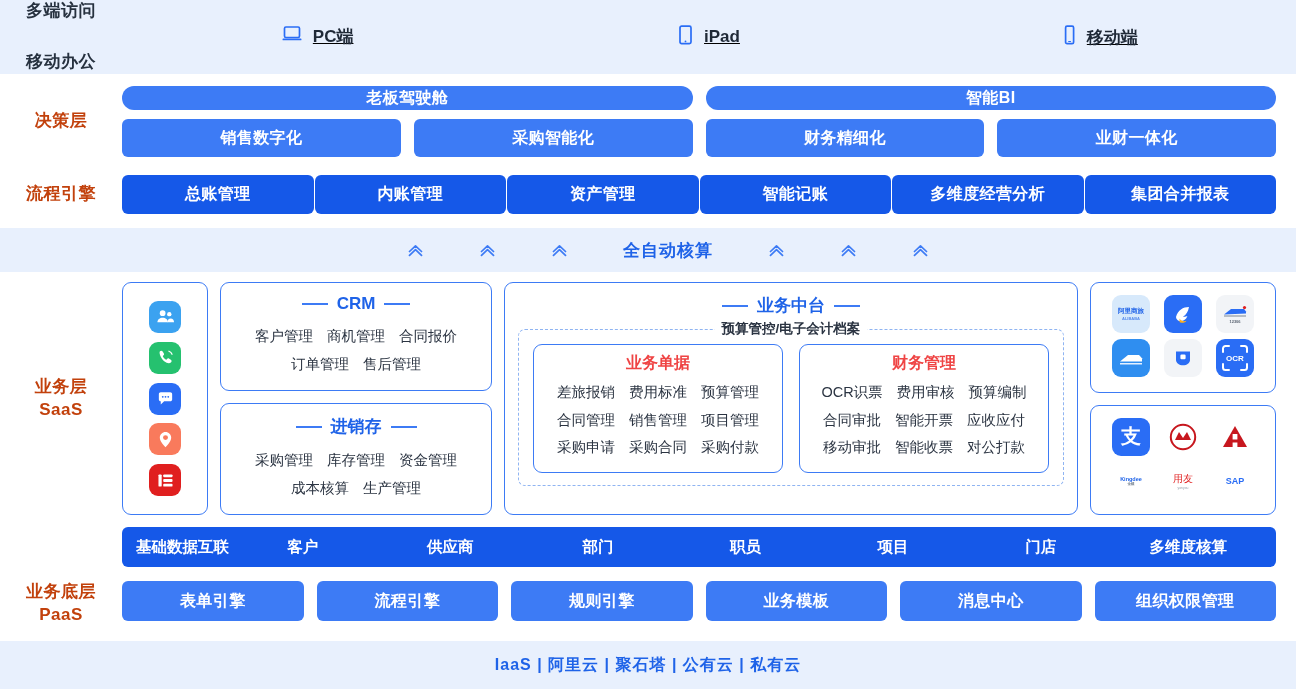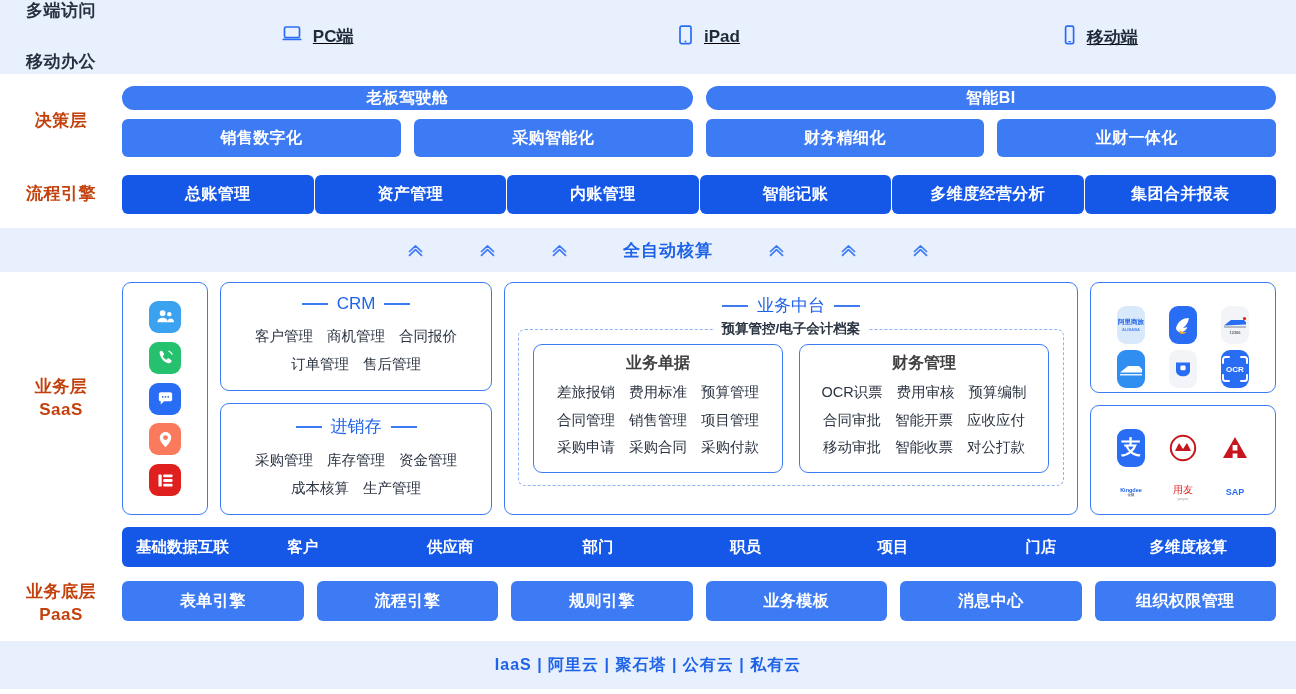--- a/index.html
+++ b/index.html
@@ -82,47 +82,47 @@
   }
   .appico {
     width: 32px; height: 32px; border-radius: 9px;
     display: flex; align-items: center; justify-content: center;
   }
 
   .col-crm { width: 272px; flex: 0 0 272px; display: flex; flex-direction: column; gap: 12px; }
   .subcard { flex: 1 1 0; padding: 11px 10px 12px; display: flex; flex-direction: column; align-items: center; justify-content: center; }
   .cardtitle {
     display: flex; align-items: center; gap: 9px;
-    font-size: 17px; font-weight: 400; color: #1f63e8; margin-bottom: 9px;
+    font-size: 17px; font-weight: 700; color: #1f63e8; margin-bottom: 9px;
   }
   .tline { width: 26px; height: 2px; background: #3d7bf5; display: block; }
   .itemline {
     display: flex; justify-content: center; gap: 14px;
     font-size: 14.5px; color: #2b3442; line-height: 1.9;
   }
 
   .col-mid { flex: 1 1 auto; display: flex; flex-direction: column; align-items: center; padding: 11px 13px 12px; }
   .dashbox {
     border: 1.6px dashed #8fb4f2; border-radius: 7px;
     width: 100%; padding: 14px 14px 12px; margin-top: 3px;
     display: flex; gap: 16px; position: relative;
   }
   .dashlabel {
     position: absolute; top: -10px; left: 50%; transform: translateX(-50%);
     background: #fff; padding: 0 7px; font-size: 13.5px; font-weight: 700; color: #2b3442;
     white-space: nowrap;
   }
   .innercard { flex: 1 1 0; padding: 8px 8px 10px; display: flex; flex-direction: column; align-items: center; }
-  .innertitle { font-size: 16px; font-weight: 700; color: #404040; margin-bottom: 5px; }
+  .innertitle { font-size: 16px; font-weight: 700; color: #ef4444; margin-bottom: 5px; }
 
   .col-logos { width: 186px; flex: 0 0 186px; display: flex; flex-direction: column; gap: 12px; }
   .logocard { flex: 1 1 0; display: flex; align-items: center; justify-content: center; padding: 7px; }
   .logogrid { display: grid; grid-template-columns: repeat(3, 46px); grid-auto-rows: 40px; gap: 4px 6px; }
   .logotile {
-    width: 28px; height: 38px; border-radius: 9px; margin: 11px auto;
+    width: 38px; height: 38px; border-radius: 9px; margin: 0 auto;
     display: flex; align-items: center; justify-content: center;
     font-size: 7px; font-weight: 700; overflow: hidden; position: relative;
   }
 
   
   .sec-basedata { padding: 12px 20px 0 0; }
   .basebar {
     flex: 1 1 auto; height: 40px; background: #1558e8; border-radius: 6px;
     display: flex; align-items: center; color: #fff;
     font-size: 15.5px; font-weight: 700; padding: 0 14px;
@@ -200,22 +200,22 @@
         <div class="pill light">财务精细化</div>
         <div class="pill light">业财一体化</div>
       </div>
     </div>
   </div>
 
   <div class="row sec-finance">
     <div class="rowlabel">流程引擎</div>
     <div class="fin-wrap">
       <div class="pill dark">总账管理</div>
+      <div class="pill dark">内账管理</div>
       <div class="pill dark">资产管理</div>
-      <div class="pill dark">内账管理</div>
       <div class="pill dark">智能记账</div>
       <div class="pill dark">多维度经营分析</div>
       <div class="pill dark">集团合并报表</div>
     </div>
   </div>
 
   <div class="autostrip">
     <div class="autostrip-inner">
       <span class="chev">
         <svg width="17" height="16" viewBox="0 0 17 16">

